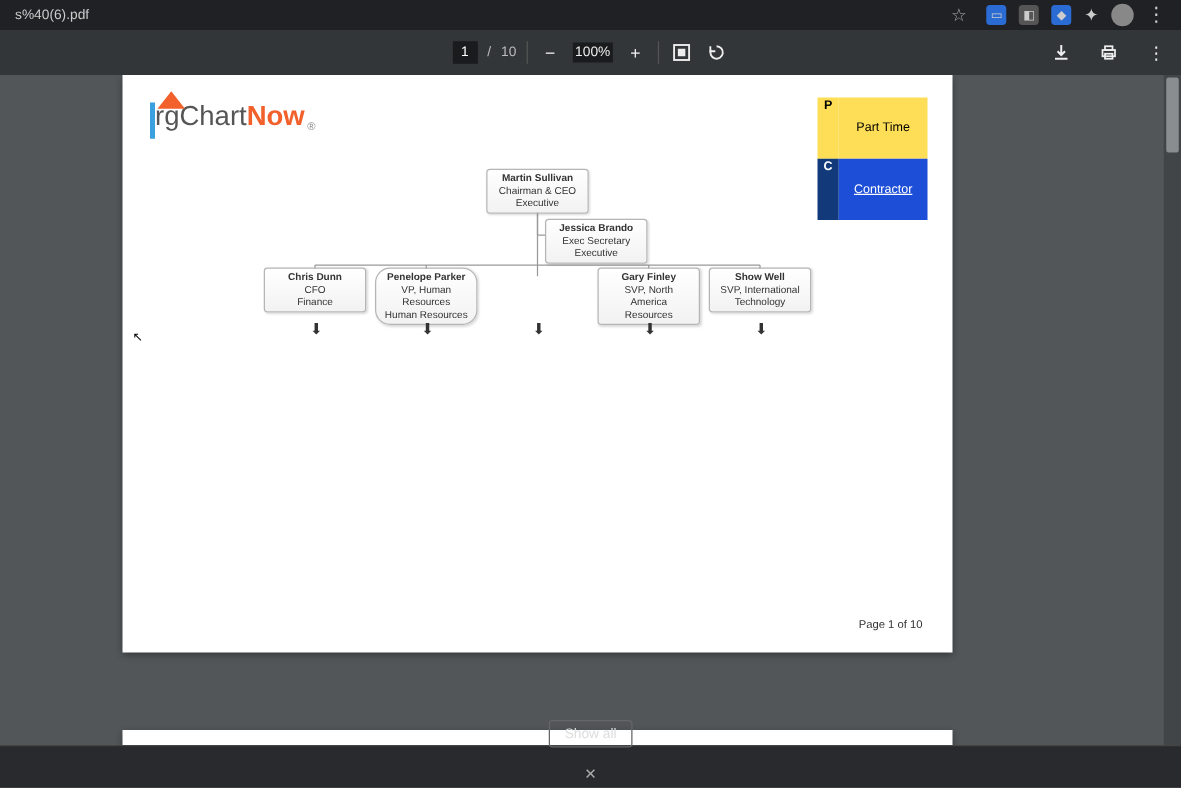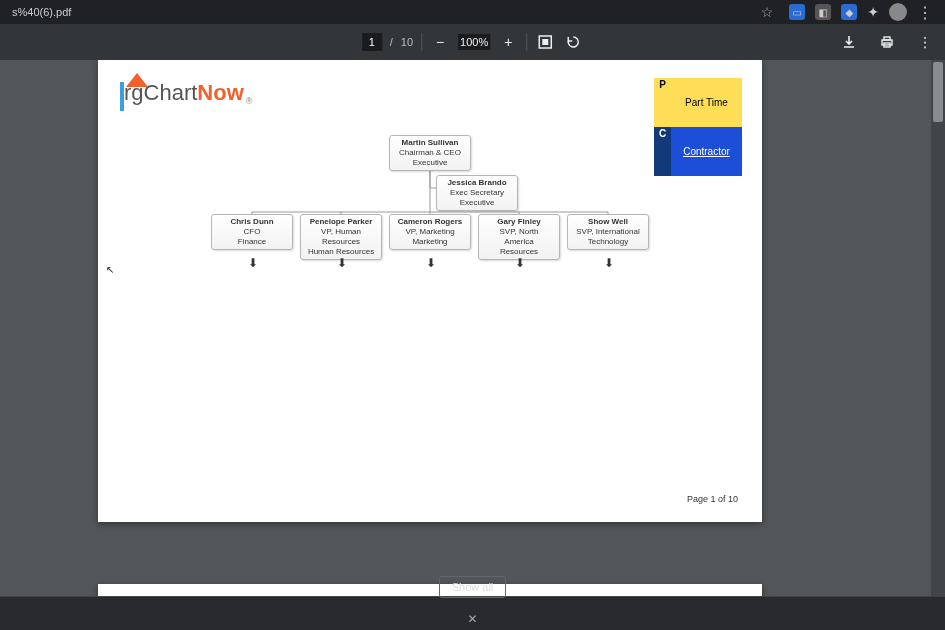--- a/index.html
+++ b/index.html
@@ -52,21 +52,21 @@
   .lc-l { background: #1d4ed8; color: #fff; text-align:center;text-decoration:underline; }
   
   
   .org-box { position: absolute; border: 1px solid #b5b5b5; border-radius: 3px; background: linear-gradient(#fff,#f2f2f2); box-shadow: 1px 1px 2px rgba(0,0,0,0.15); padding: 2px 6px; text-align: center; font-size: 8px; color: #333; line-height: 1.25; }
   .org-box .n { font-weight: bold; }
   
   .ceo { left: 291px; top: 75px; width: 82px; }
   .sec { left: 338px; top: 115px; width: 82px; }
   .r1 { top: 154px; }
   .b-chris { left: 113px; width: 82px; }
-  .b-pen   { left: 202px; width: 82px; }
+  .b-pen   { left: 202px; width: 82px; border-radius: 12px; }
   .b-cam   { left: 291px; width: 82px; }
   .b-gary  { left: 380px; width: 82px; }
   .b-lisa  { left: 469px; width: 82px; }
   
   .arrow-down { position: absolute; top: 196px; font-size: 12px; color: #333; }
   .a-chris { left: 150px; } .a-pen { left: 239px; } .a-cam { left: 328px; } .a-gary { left: 417px; } .a-lisa { left: 506px; }
   
   .page-num { position: absolute; right: 24px; bottom: 18px; font-size: 9px; color: #333; }
   
   
@@ -186,25 +186,20 @@
     <div class="org-box r1 b-chris">
       <div class="n">Chris  Dunn</div>
       <div>CFO</div>
       <div>Finance</div>
     </div>
     <div class="org-box r1 b-pen">
       <div class="n">Penelope Parker</div>
       <div>VP, Human Resources</div>
       <div>Human Resources</div>
     </div>
-    <div class="org-box r1 b-cam">
-      <div class="n">Cameron Rogers</div>
-      <div>VP, Marketing</div>
-      <div>Marketing</div>
-    </div>
     <div class="org-box r1 b-gary">
       <div class="n">Gary Finley</div>
       <div>SVP, North America</div>
       <div>Resources</div>
     </div>
     <div class="org-box r1 b-lisa">
       <div class="n">Show Well</div>
       <div>SVP, International</div>
       <div>Technology</div>
     </div>

